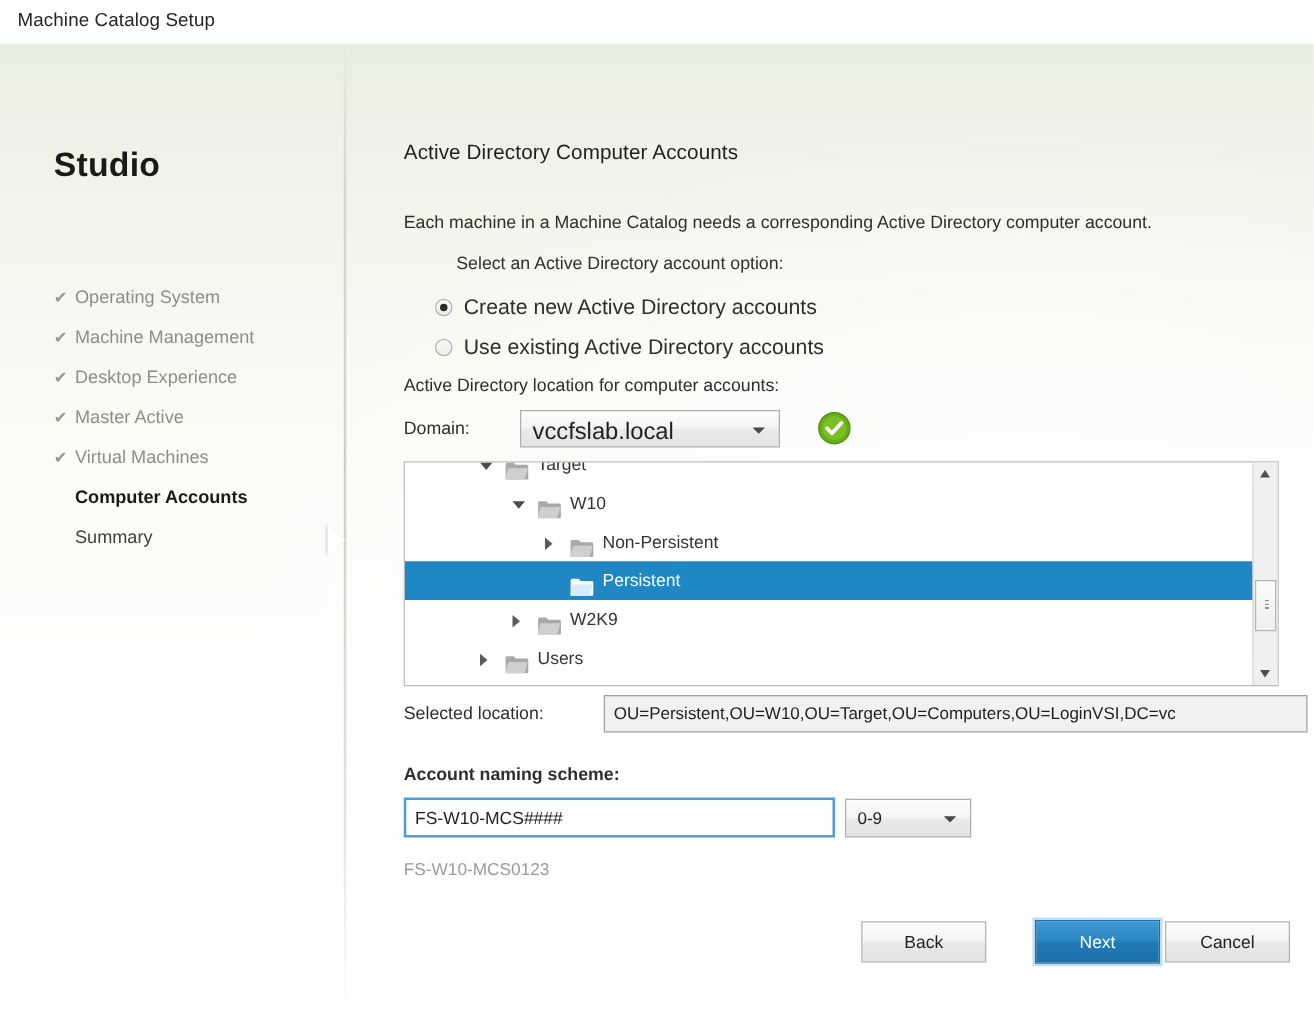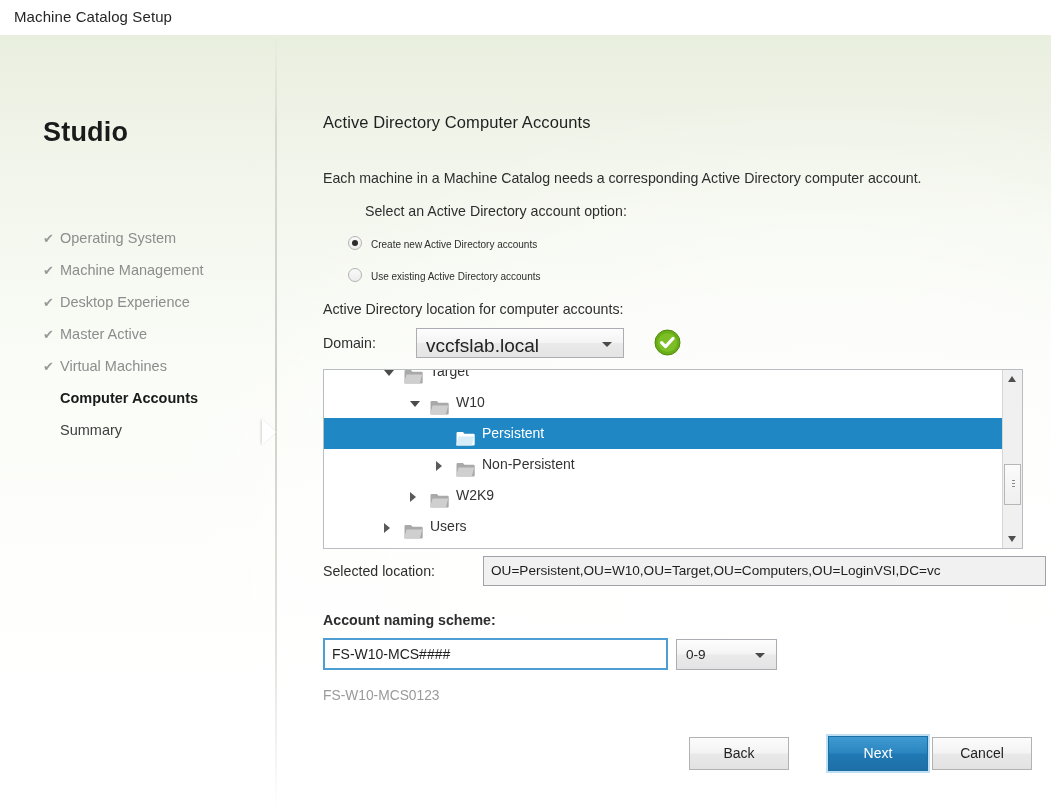--- a/index.html
+++ b/index.html
@@ -147,21 +147,21 @@
     color: #2e2e2e;
     white-space: nowrap;
   }
   #intro-text  { left: 47px; top: 135px; }
   #option-label{ left: 47px; top: 168px; margin-left: 42px; }
 
   
   .radio-row {
     position: absolute;
     left: 72px;
-    font-size: 10px;
+    font-size: 17px;
     color: #2e2e2e;
     height: 22px;
     white-space: nowrap;
   }
   #radio-create   { top: 201px; }
   #radio-existing { top: 233px; }
   .radio-mark {
     display: inline-block;
     width: 14px; height: 14px;
     border-radius: 50%;
@@ -471,34 +471,34 @@
             <span class="tw-label" style="left: 106px;">Target</span>
           </div>
           <div class="tree-row">
             <span class="tw-expander expanded" style="left: 86px;"></span>
             <span class="tw-folder" style="left: 106px;"><svg width="19" height="15" viewBox="0 0 19 15">
                 <path d="M0.5 2.2 a1.2 1.2 0 0 1 1.2 -1.2 h5.2 l1.6 1.8 h9 a1.2 1.2 0 0 1 1.2 1.2 v9.6 a1 1 0 0 1 -1 1 h-16.2 a1 1 0 0 1 -1 -1 z" fill="#a9a9a9"></path>
                 <path d="M2.6 5.6 h15.6 l-2.2 8.2 a1 1 0 0 1 -1 .8 h-14 a.8 .8 0 0 1 -.8 -1 z" fill="#cfcfcf"></path>
               </svg></span>
             <span class="tw-label" style="left: 132px;">W10</span>
           </div>
-          <div class="tree-row selected">
-            <span class="tw-folder" style="left: 132px;"><svg width="19" height="15" viewBox="0 0 19 15">
-                <path d="M0.5 2.2 a1.2 1.2 0 0 1 1.2 -1.2 h5.2 l1.6 1.8 h9 a1.2 1.2 0 0 1 1.2 1.2 v9.6 a1 1 0 0 1 -1 1 h-16.2 a1 1 0 0 1 -1 -1 z" fill="#ffffff"></path>
-                <path d="M2.6 5.6 h15.6 l-2.2 8.2 a1 1 0 0 1 -1 .8 h-14 a.8 .8 0 0 1 -.8 -1 z" fill="#d6ecf8"></path>
-              </svg></span>
-            <span class="tw-label" style="left: 158px;">Persistent</span>
-          </div>
           <div class="tree-row">
             <span class="tw-expander collapsed" style="left: 112px;"></span>
             <span class="tw-folder" style="left: 132px;"><svg width="19" height="15" viewBox="0 0 19 15">
                 <path d="M0.5 2.2 a1.2 1.2 0 0 1 1.2 -1.2 h5.2 l1.6 1.8 h9 a1.2 1.2 0 0 1 1.2 1.2 v9.6 a1 1 0 0 1 -1 1 h-16.2 a1 1 0 0 1 -1 -1 z" fill="#a9a9a9"></path>
                 <path d="M2.6 5.6 h15.6 l-2.2 8.2 a1 1 0 0 1 -1 .8 h-14 a.8 .8 0 0 1 -.8 -1 z" fill="#cfcfcf"></path>
               </svg></span>
             <span class="tw-label" style="left: 158px;">Non-Persistent</span>
+          </div>
+          <div class="tree-row selected">
+            <span class="tw-folder" style="left: 132px;"><svg width="19" height="15" viewBox="0 0 19 15">
+                <path d="M0.5 2.2 a1.2 1.2 0 0 1 1.2 -1.2 h5.2 l1.6 1.8 h9 a1.2 1.2 0 0 1 1.2 1.2 v9.6 a1 1 0 0 1 -1 1 h-16.2 a1 1 0 0 1 -1 -1 z" fill="#ffffff"></path>
+                <path d="M2.6 5.6 h15.6 l-2.2 8.2 a1 1 0 0 1 -1 .8 h-14 a.8 .8 0 0 1 -.8 -1 z" fill="#d6ecf8"></path>
+              </svg></span>
+            <span class="tw-label" style="left: 158px;">Persistent</span>
           </div>
           <div class="tree-row">
             <span class="tw-expander collapsed" style="left: 86px;"></span>
             <span class="tw-folder" style="left: 106px;"><svg width="19" height="15" viewBox="0 0 19 15">
                 <path d="M0.5 2.2 a1.2 1.2 0 0 1 1.2 -1.2 h5.2 l1.6 1.8 h9 a1.2 1.2 0 0 1 1.2 1.2 v9.6 a1 1 0 0 1 -1 1 h-16.2 a1 1 0 0 1 -1 -1 z" fill="#a9a9a9"></path>
                 <path d="M2.6 5.6 h15.6 l-2.2 8.2 a1 1 0 0 1 -1 .8 h-14 a.8 .8 0 0 1 -.8 -1 z" fill="#cfcfcf"></path>
               </svg></span>
             <span class="tw-label" style="left: 132px;">W2K9</span>
           </div>
           <div class="tree-row">

